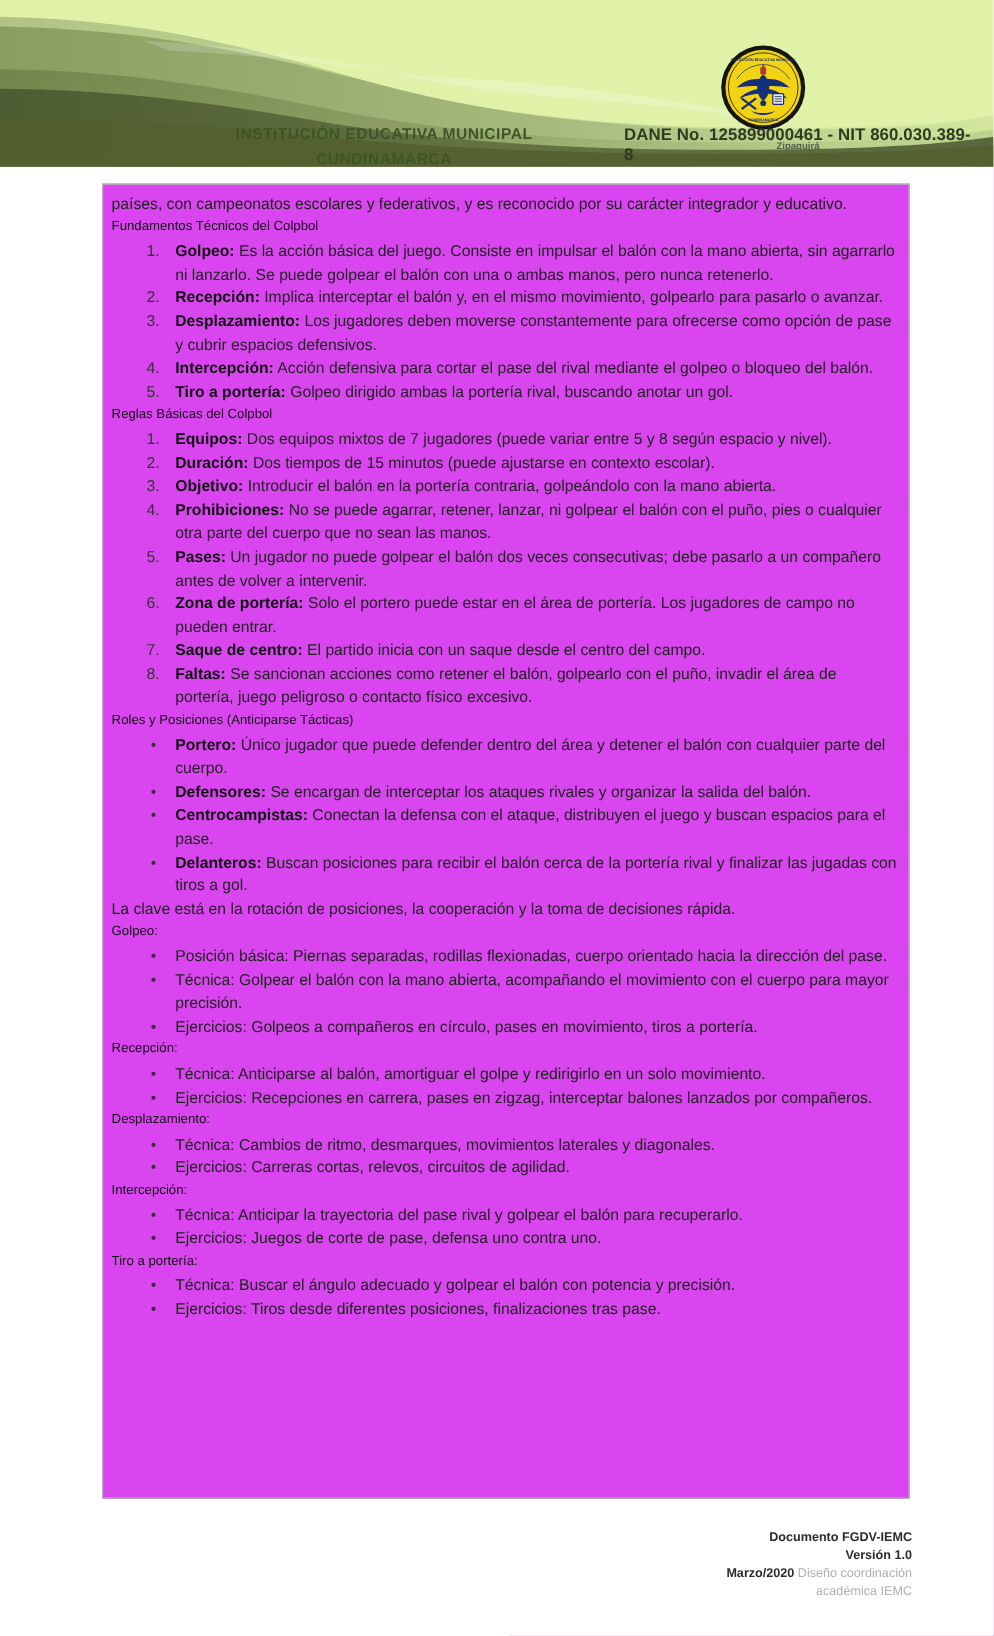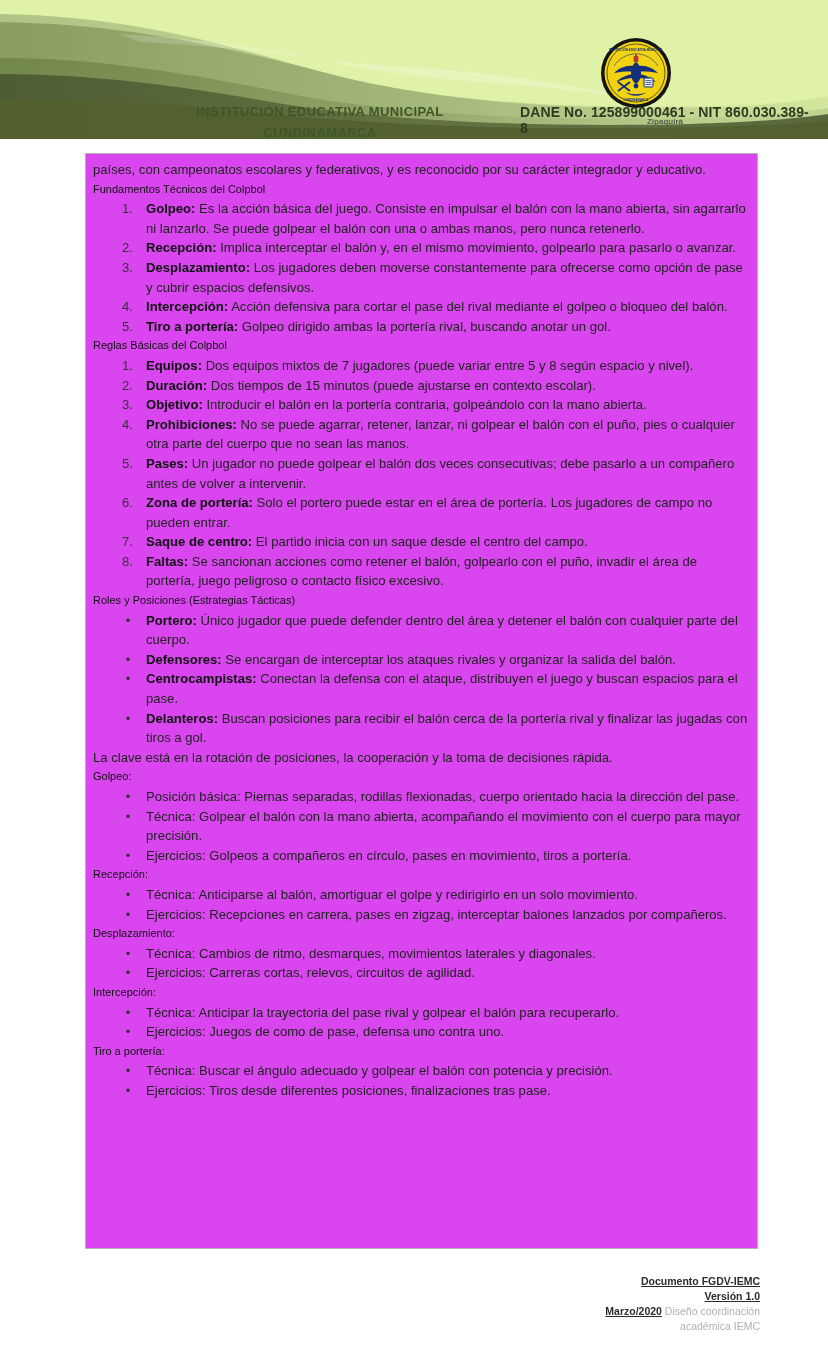--- a/index.html
+++ b/index.html
@@ -149,21 +149,21 @@
     position: absolute;
     right: 68px;
     top: 1274px;
     width: 300px;
     text-align: right;
     font-family: "Liberation Sans", sans-serif;
     font-size: 10.5px;
     line-height: 15px;
     color: #333333;
   }
-  .footer .fb { font-weight: bold; color: #2c2c2c; text-decoration: underline; }
+  .footer .fb { font-weight: bold; color: #2c2c2c; }
   .footer .fgray { font-weight: normal; color: #b0b0b0; }
   .footer-row { display: block; }
 </style>
 </head>
 <body>
 
 <div class="header-banner">
   <svg class="swirl" viewBox="0 0 828 139" preserveAspectRatio="none">
     <defs>
       <linearGradient id="g1" x1="0" y1="0" x2="1" y2="0">
@@ -251,21 +251,21 @@
       <li><span class="marker">1.</span><span class="b">Equipos:</span><span> Dos equipos mixtos de 7 jugadores (puede variar entre 5 y 8 según espacio y nivel).</span></li>
       <li><span class="marker">2.</span><span class="b">Duración:</span><span> Dos tiempos de 15 minutos (puede ajustarse en contexto escolar).</span></li>
       <li><span class="marker">3.</span><span class="b">Objetivo:</span><span> Introducir el balón en la portería contraria, golpeándolo con la mano abierta.</span></li>
       <li><span class="marker">4.</span><span class="b">Prohibiciones:</span><span> No se puede agarrar, retener, lanzar, ni golpear el balón con el puño, pies o cualquier otra parte del cuerpo que no sean las manos.</span></li>
       <li><span class="marker">5.</span><span class="b">Pases:</span><span> Un jugador no puede golpear el balón dos veces consecutivas; debe pasarlo a un compañero antes de volver a intervenir.</span></li>
       <li><span class="marker">6.</span><span class="b">Zona de portería:</span><span> Solo el portero puede estar en el área de portería. Los jugadores de campo no pueden entrar.</span></li>
       <li><span class="marker">7.</span><span class="b">Saque de centro:</span><span> El partido inicia con un saque desde el centro del campo.</span></li>
       <li><span class="marker">8.</span><span class="b">Faltas:</span><span> Se sancionan acciones como retener el balón, golpearlo con el puño, invadir el área de portería, juego peligroso o contacto físico excesivo.</span></li>
     </ol>
 
-    <div class="heading">Roles y Posiciones (Estrategias Tácticas)</div>
+    <div class="heading">Roles y Posiciones (Anticiparse Tácticas)</div>
     <ul class="bul-list">
       <li><span class="marker">•</span><span class="b">Portero:</span><span> Único jugador que puede defender dentro del área y detener el balón con cualquier parte del cuerpo.</span></li>
       <li><span class="marker">•</span><span class="b">Defensores:</span><span> Se encargan de interceptar los ataques rivales y organizar la salida del balón.</span></li>
       <li><span class="marker">•</span><span class="b">Centrocampistas:</span><span> Conectan la defensa con el ataque, distribuyen el juego y buscan espacios para el pase.</span></li>
       <li><span class="marker">•</span><span class="b">Delanteros:</span><span> Buscan posiciones para recibir el balón cerca de la portería rival y finalizar las jugadas con tiros a gol.</span></li>
     </ul>
 
     <div class="para">La clave está en la rotación de posiciones, la cooperación y la toma de decisiones rápida.</div>
 
 
@@ -284,21 +284,21 @@
 
     <div class="heading">Desplazamiento:</div>
     <ul class="bul-list">
       <li><span class="marker">•</span><span>Técnica: Cambios de ritmo, desmarques, movimientos laterales y diagonales.</span></li>
       <li><span class="marker">•</span><span>Ejercicios: Carreras cortas, relevos, circuitos de agilidad.</span></li>
     </ul>
 
     <div class="heading">Intercepción:</div>
     <ul class="bul-list">
       <li><span class="marker">•</span><span>Técnica: Anticipar la trayectoria del pase rival y golpear el balón para recuperarlo.</span></li>
-      <li><span class="marker">•</span><span>Ejercicios: Juegos de como de pase, defensa uno contra uno.</span></li>
+      <li><span class="marker">•</span><span>Ejercicios: Juegos de corte de pase, defensa uno contra uno.</span></li>
     </ul>
 
     <div class="heading">Tiro a portería:</div>
     <ul class="bul-list">
       <li><span class="marker">•</span><span>Técnica: Buscar el ángulo adecuado y golpear el balón con potencia y precisión.</span></li>
       <li><span class="marker">•</span><span>Ejercicios: Tiros desde diferentes posiciones, finalizaciones tras pase.</span></li>
     </ul>
 
   </div>
 </div>

